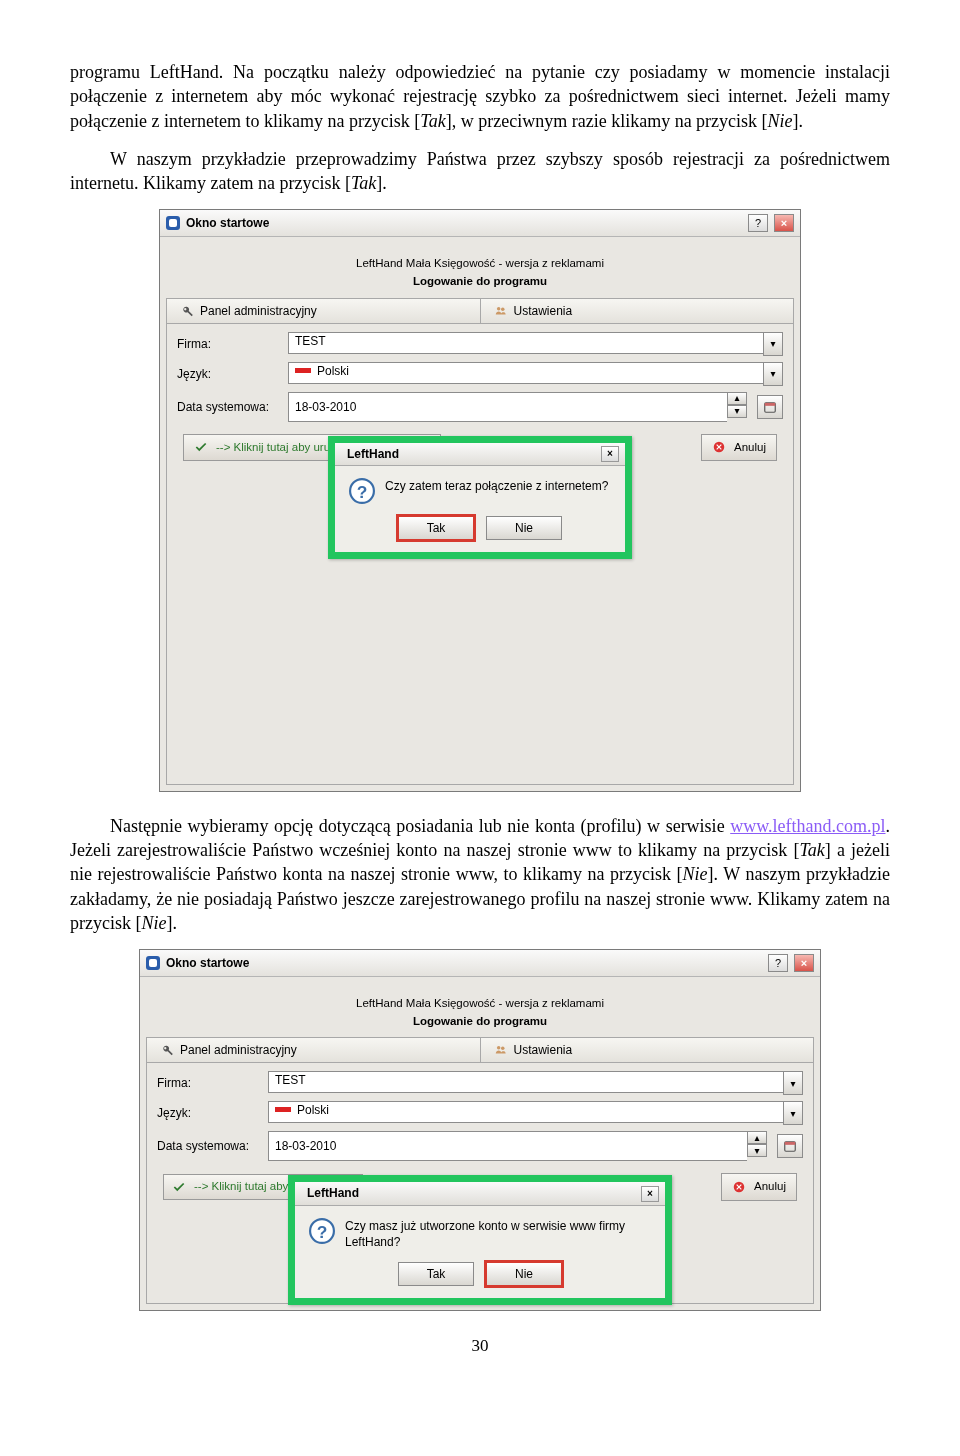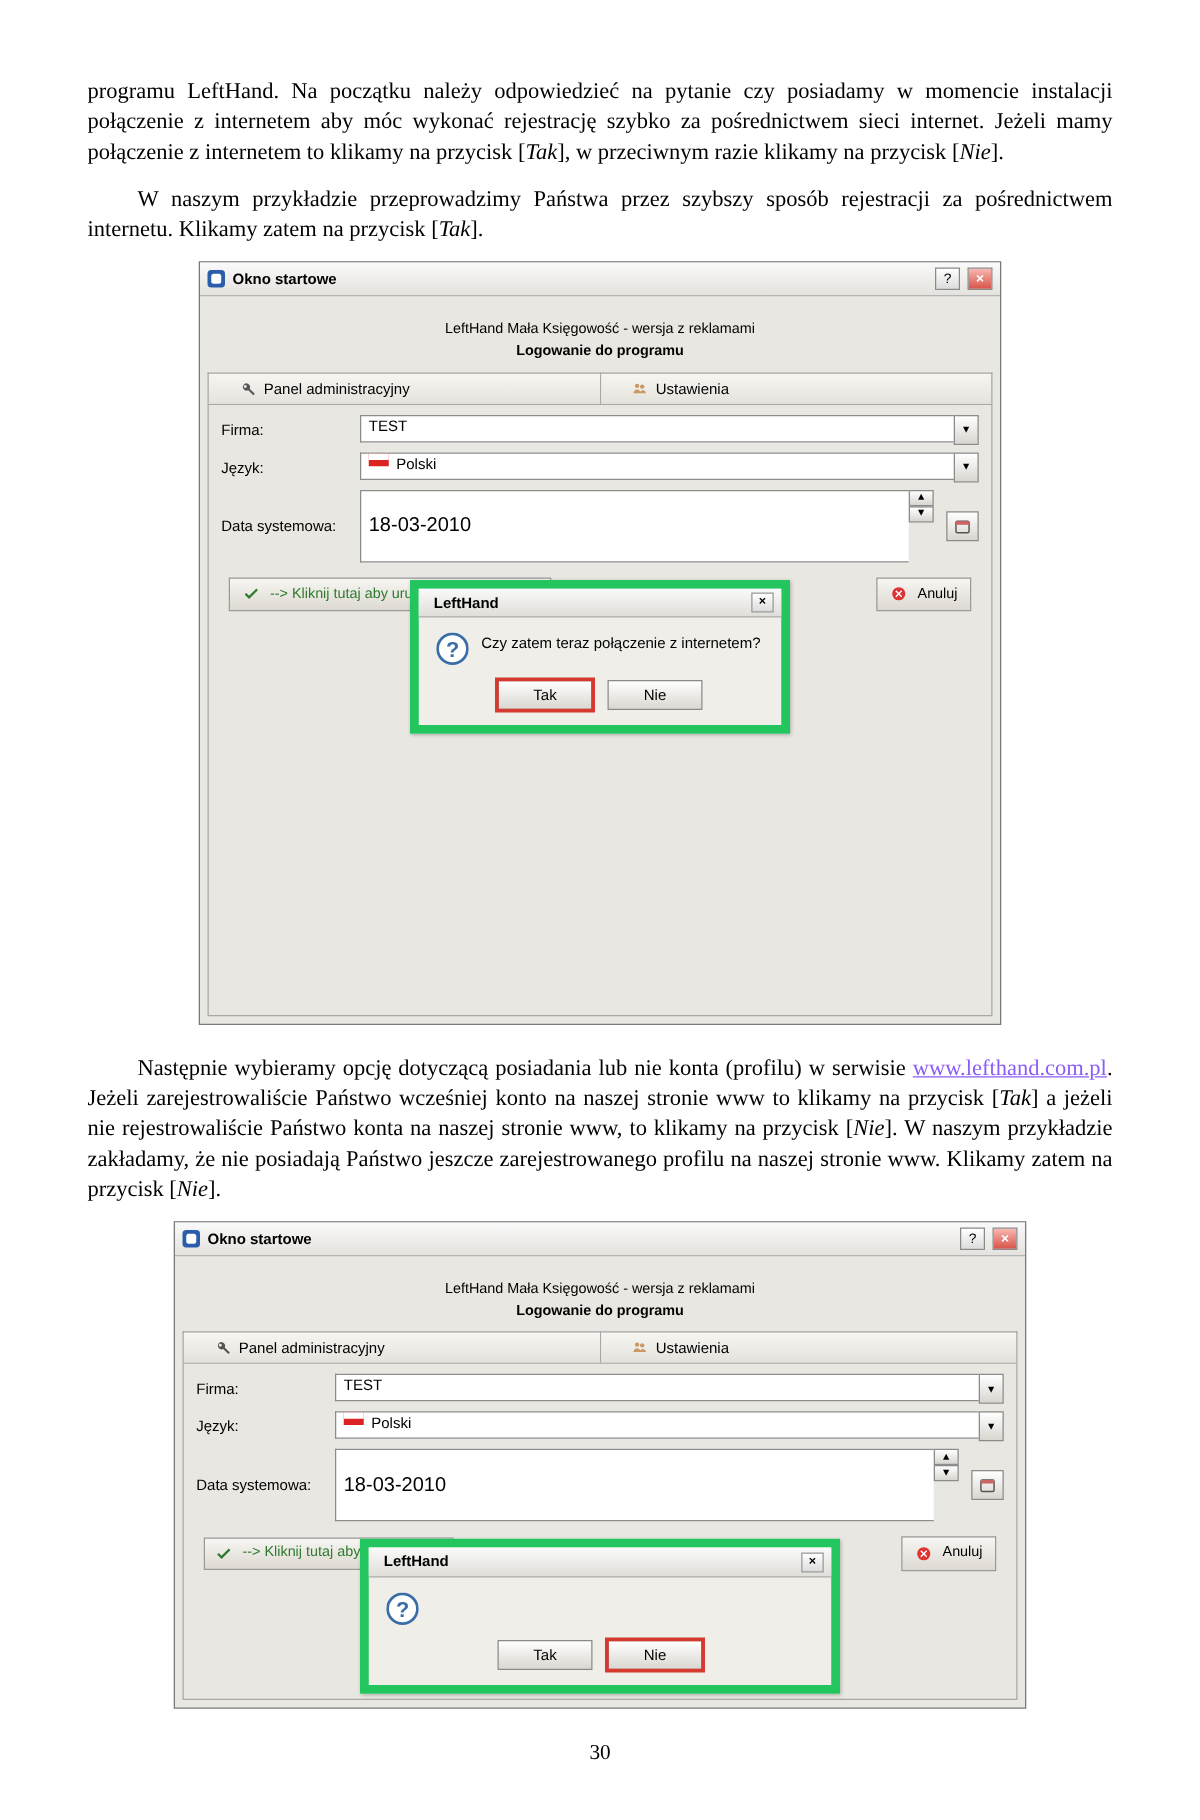--- a/index.html
+++ b/index.html
@@ -55,21 +55,21 @@
   }
   .winbtn.close { background: linear-gradient(#f7b8b1,#d9534a); color:#fff; font-weight:bold; }
   .subhead { text-align: center; padding: 19px 0 2px 0; font-size: 11.5px; }
   .subhead .bold { font-weight: bold; display: block; margin-top: 2px; }
   .tabsrow {
     display: flex; gap: 0; margin: 6px 6px 0 6px;
   }
   .tab {
     flex: 1; border: 1px solid #a8a8a8; border-bottom: none;
     background: linear-gradient(#f7f6f2,#e4e2dc);
-    padding: 4px 24px; display: flex; align-items: center; gap: 6px;
+    padding: 4px 13px; display: flex; align-items: center; gap: 6px;
     font-size: 12px;
   }
   .tab + .tab { border-left: none; }
   .tabicon { width: 14px; height: 14px; }
   .tabicon svg { width: 14px; height: 14px; display:block; }
   .formarea {
     border: 1px solid #a8a8a8;
     margin: 0 6px 6px 6px;
     padding: 8px 10px 10px 10px;
     background: #e9e7e2;
@@ -83,21 +83,21 @@
     font-size:12px;
   }
   .flag { width:16px; height:10px; background:#d22; position:relative; }
   .flag:before{content:"";position:absolute;left:0;top:0;right:0;height:5px;background:#fff;}
   .combo .cbtn, .spin .spbtn, .datebtn {
     width:18px; height:22px; border:1px solid #8c8c8c;
     background:linear-gradient(#fff,#d8d6d0);
     display:flex;align-items:center;justify-content:center;font-size:10px;
   }
   .spin { display:flex; flex:1; }
-  .spin .spval { flex:1; height:20px; border:1px solid #8c8c8c; border-right:none; background:#fff; padding:18px 6px; font-size:16px; display:flex;align-items:center;}
+  .spin .spval { flex:1; height:20px; border:1px solid #8c8c8c; border-right:none; background:#fff; padding:4px 6px; font-size:12px; display:flex;align-items:center;}
   .spin .spcol { display:flex; flex-direction:column; }
   .spin .spbtn { height:11px; }
   .datebtn { width:24px; margin-left:4px; }
   .datebtn svg{width:14px;height:14px;}
   .bottombar {
     display:flex; gap:8px; margin:12px 6px 14px 6px;
     align-items:center;
   }
   .bigbtn {
     border:1px solid #9a9a9a; background:linear-gradient(#f7f6f2,#ddd9d2);
@@ -362,20 +362,21 @@
           <span>LeftHand</span>
           <span class="dclose">×</span>
         </div>
         <div class="dbody">
           <span class="qicon">
             <svg viewBox="0 0 24 24">
                 <circle cx="12" cy="12" r="11" fill="#fff" stroke="#3a6da8" stroke-width="2"></circle>
                 <text x="12" y="18" text-anchor="middle" font-size="16" font-weight="bold" fill="#3a6da8">?</text>
               </svg>
           </span>
+          <span>Czy masz już utworzone konto w serwisie www firmy LeftHand?</span>
         </div>
         <div class="dbtns">
           <div class="dbtn">Tak</div>
           <div class="dbtn highlight">Nie</div>
         </div>
       </div>
     </div>
   </div>
 </div>
 

